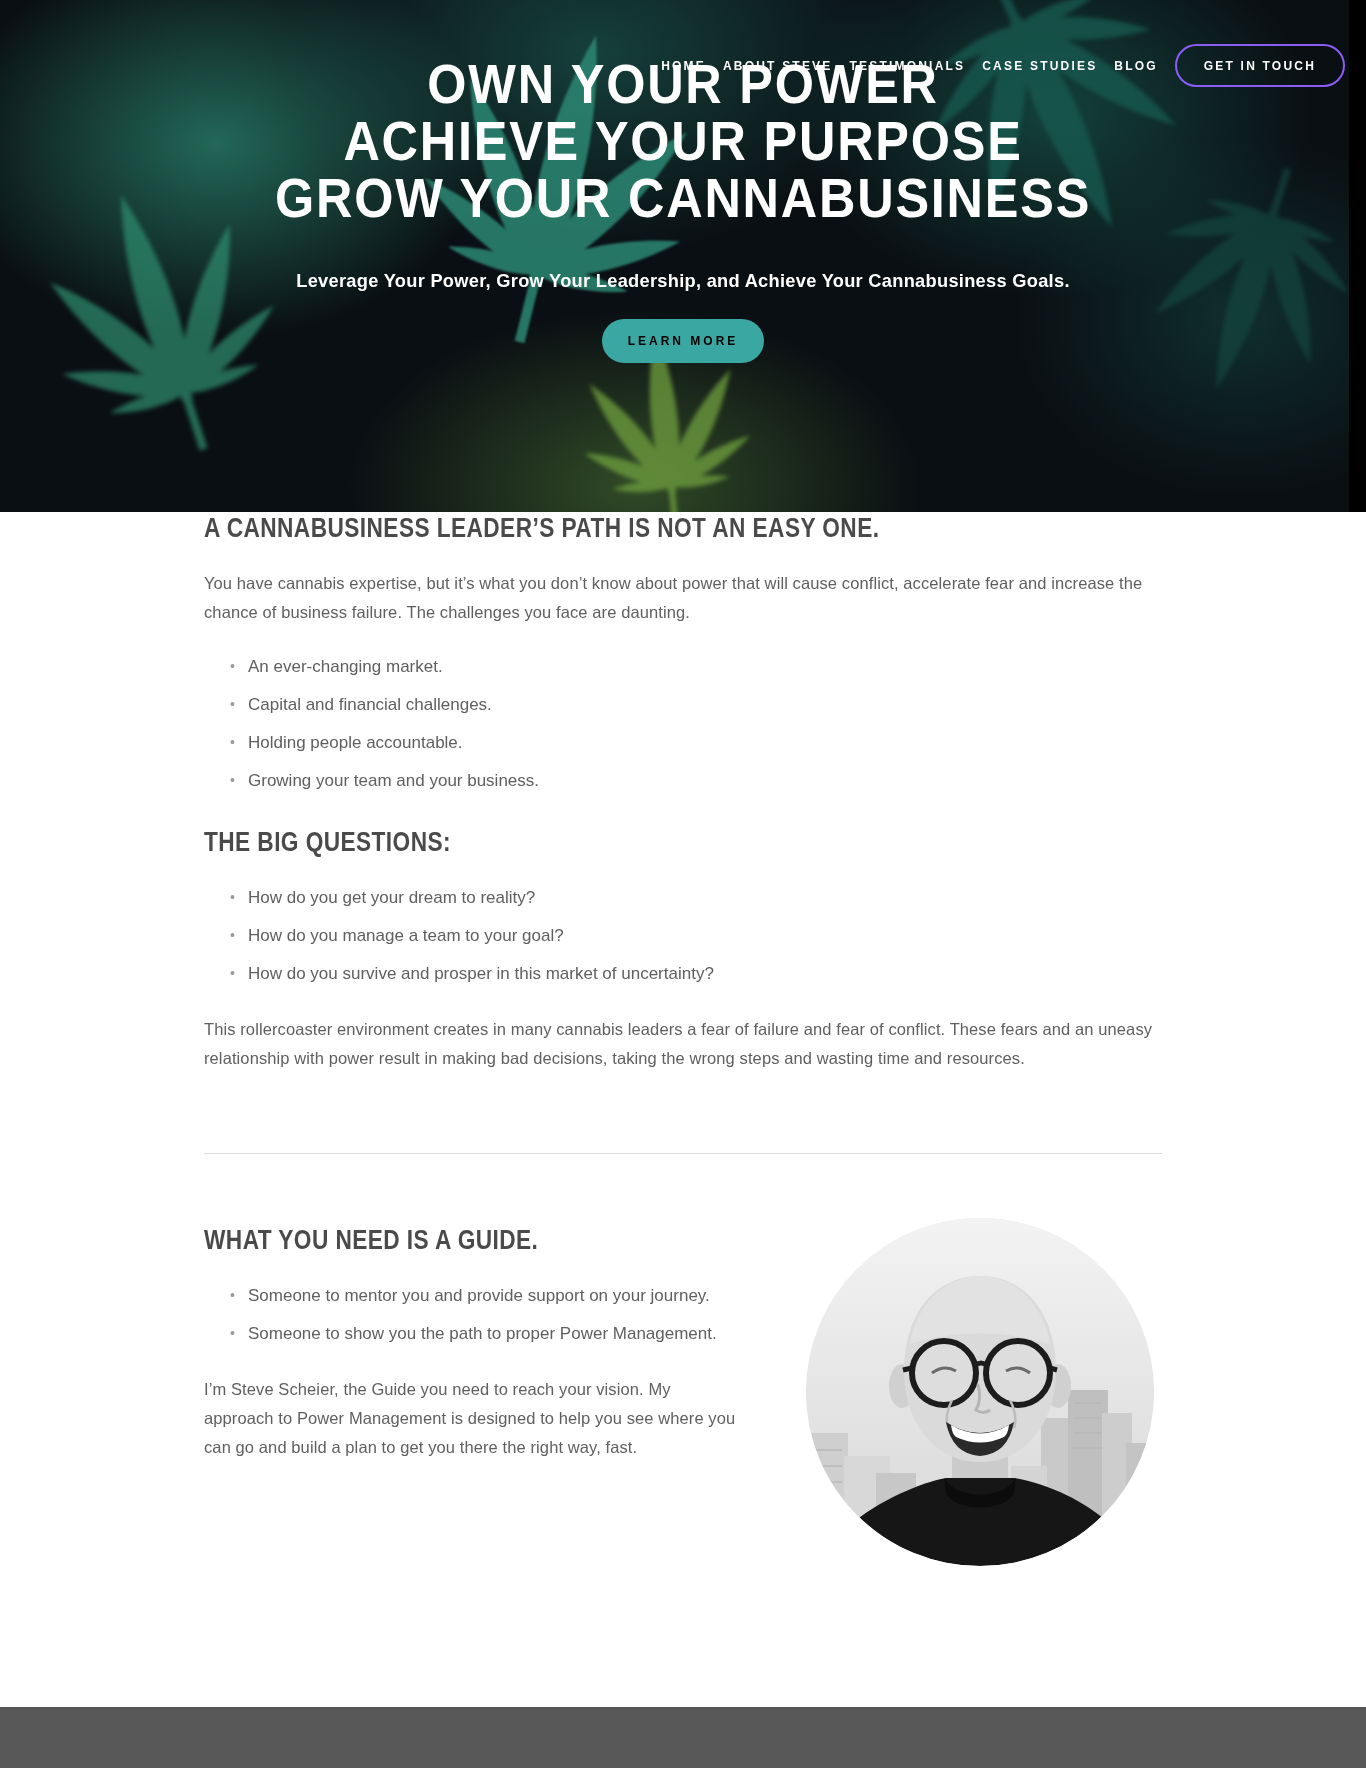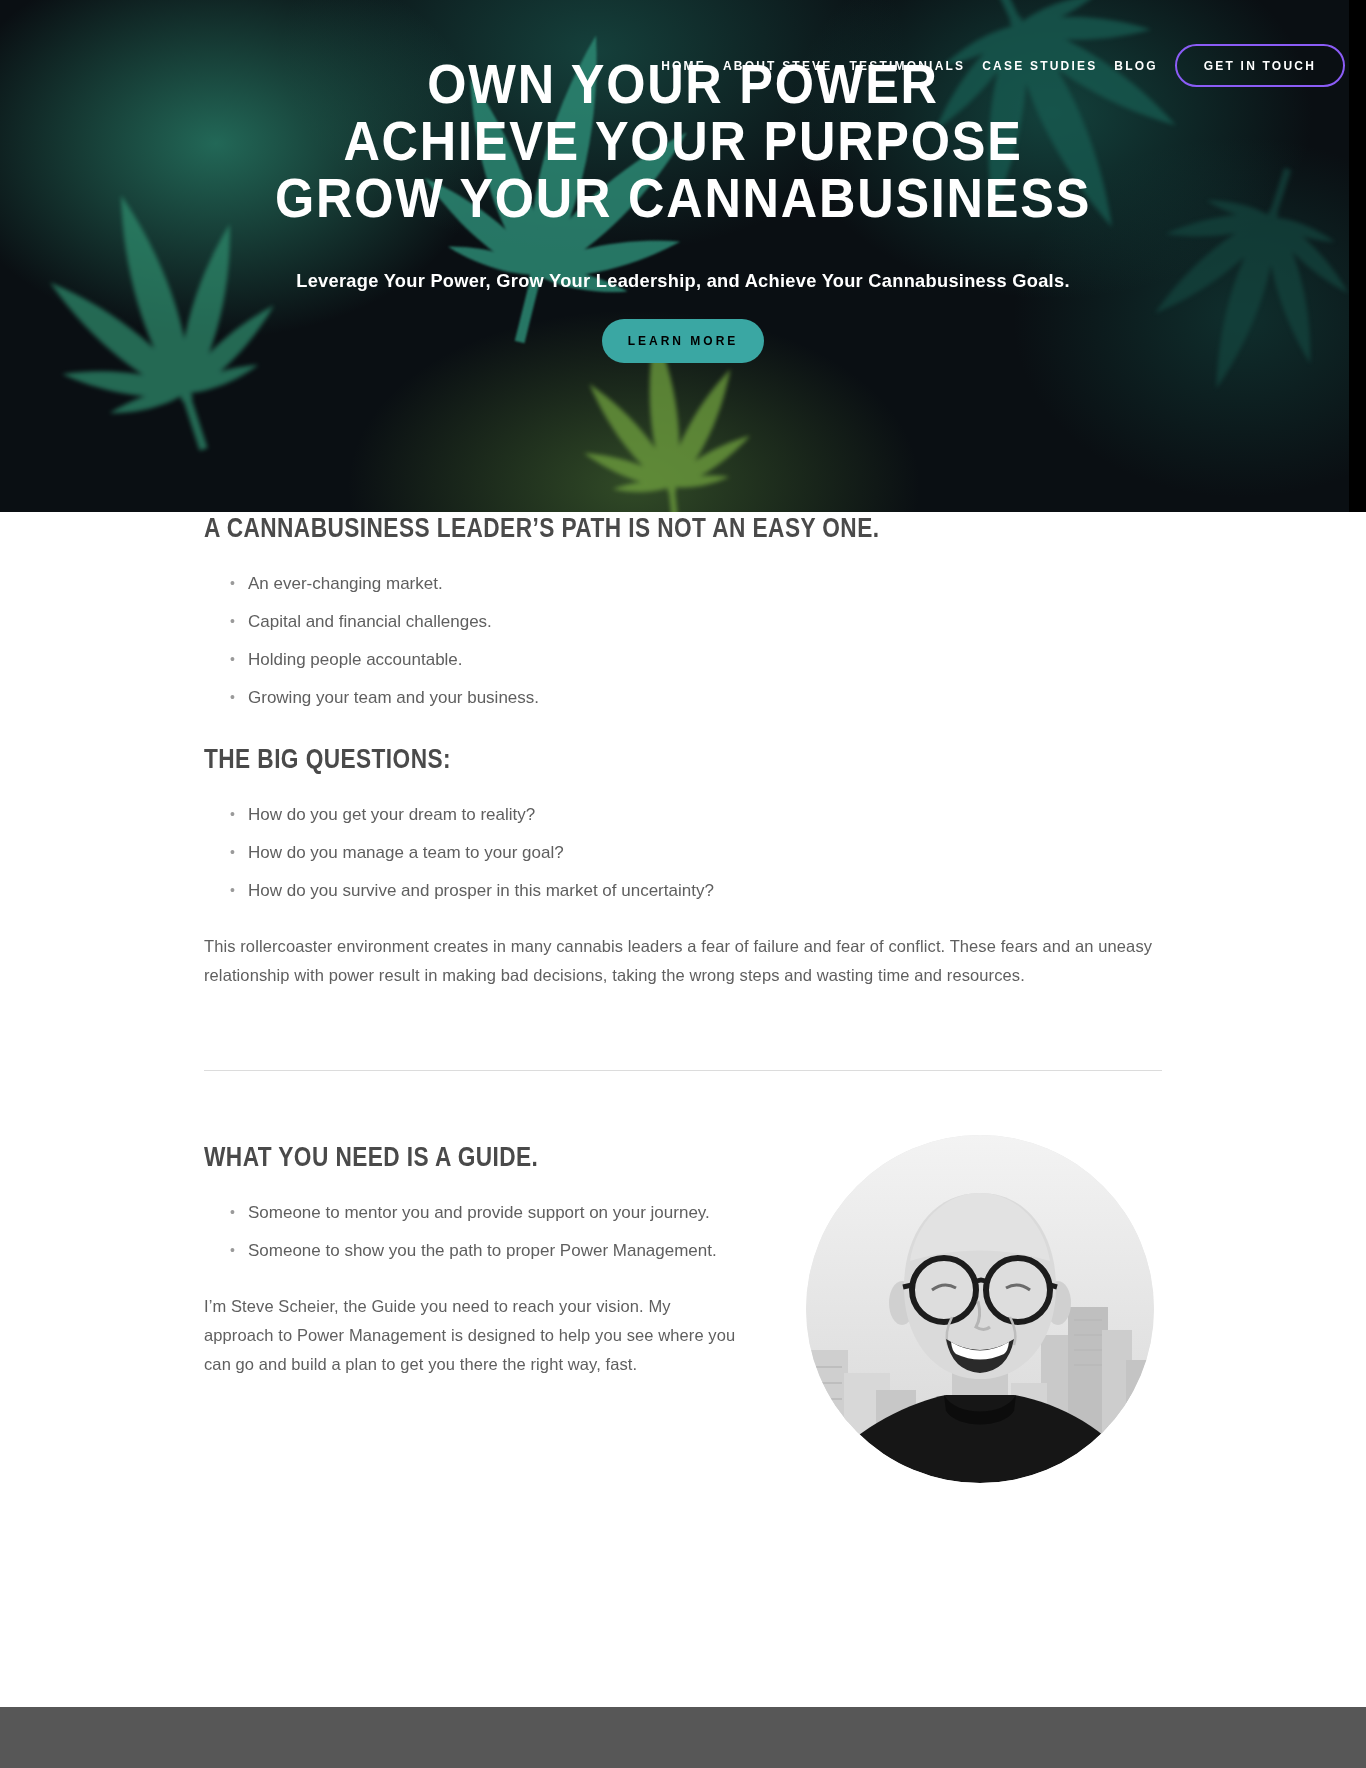--- a/index.html
+++ b/index.html
@@ -131,20 +131,21 @@
       <div>
         <button class="hero-btn">LEARN MORE</button>
       </div>
     </div>
   </header>
 
   <main class="content">
 
     <section class="sec-path">
       <h2 class="sec-heading">A CANNABUSINESS LEADER’S PATH IS NOT AN EASY ONE.</h2>
+      <p>You have cannabis expertise, but it’s what you don’t know about power that will cause conflict, accelerate fear and increase the chance of business failure. The challenges you face are daunting.</p>
       <ul class="blist">
         <li>An ever-changing market.</li>
         <li>Capital and financial challenges.</li>
         <li>Holding people accountable.</li>
         <li>Growing your team and your business.</li>
       </ul>
     </section>
 
     <section class="sec-questions">
       <h2 class="sec-heading">THE BIG QUESTIONS:</h2>

